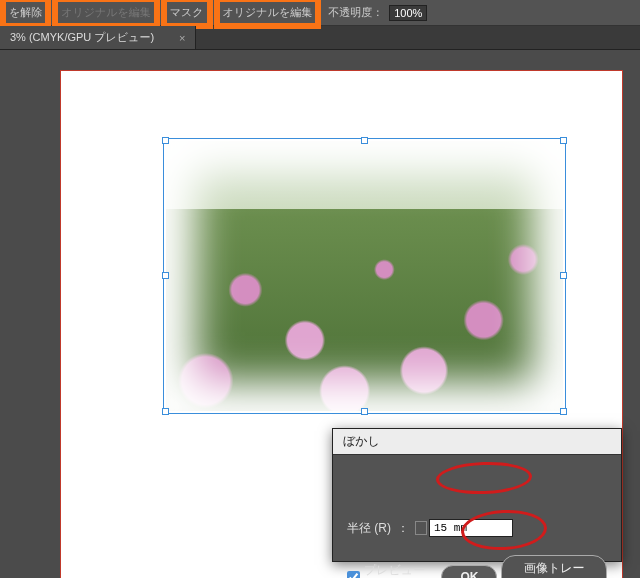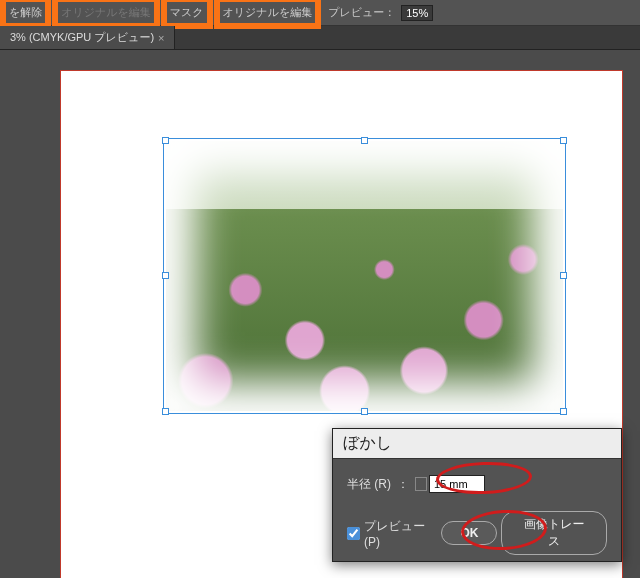--- a/index.html
+++ b/index.html
@@ -6,66 +6,66 @@
   body { width: 640px; height: 578px; background: #4b4b4b; overflow: hidden; position: relative; }
 
   .toolbar { height: 26px; background: #535353; display: flex; align-items: center; color: #ccc; font-size: 11px; border-bottom: 1px solid #333; }
   .toolbar .btn { padding: 3px 3px; border: 6px solid #f97316; background: #535353; margin-right: 1px; color: #ccc; cursor: pointer; }
   .toolbar .btn.disabled { color: #777; }
   .toolbar .btn.dd::after { content: " ▾"; font-size: 9px; }
   .toolbar .label { padding: 0 6px; color: #ccc; }
   .toolbar .opacity-val { color: #fff; background: #3a3a3a; border: 1px solid #222; padding: 1px 4px; }
 
   .tabbar { height: 24px; background: #3a3a3a; display: flex; align-items: center; color: #ddd; font-size: 11px; border-bottom: 1px solid #222; }
-  .tab { background: #4b4b4b; padding: 4px 10px; border-right: 1px solid #222; display: flex; align-items: center; gap: 4px; }
+  .tab { background: #4b4b4b; padding: 4px 10px; border-right: 1px solid #222; display: flex; align-items: center; gap: 25px; }
   .tab .close { cursor: pointer; color: #aaa; }
 
   .canvas-area { position: absolute; top: 50px; left: 0; right: 0; bottom: 0; background: #4b4b4b; }
   .artboard-outline { position: absolute; left: 60px; top: 20px; width: 563px; height: 560px; border: 1px solid #c0392b; background: #fff; }
   .inner-page { position: absolute; left: 10px; top: 10px; right: 10px; bottom: 10px; background: #fff; }
   .image-box { position: absolute; left: 95px; top: 60px; width: 397px; height: 270px; }
   .selection-frame { position: absolute; left: -3px; top: -3px; right: -3px; bottom: -3px; border: 1px solid #3a8edb; pointer-events: none; }
   .handle { position: absolute; width: 7px; height: 7px; background: #fff; border: 1px solid #3a8edb; }
   .h-tl { left: -4px; top: -4px; } .h-tr { right: -4px; top: -4px; }
   .h-bl { left: -4px; bottom: -4px; } .h-br { right: -4px; bottom: -4px; }
   .h-t { left: 50%; top: -4px; margin-left: -4px; } .h-b { left: 50%; bottom: -4px; margin-left: -4px; }
   .h-l { left: -4px; top: 50%; margin-top: -4px; } .h-r { right: -4px; top: 50%; margin-top: -4px; }
   .photo { width: 100%; height: 100%; position: relative; overflow: hidden; }
   .photo .sky { position: absolute; top: 0; left: 0; right: 0; height: 35%; background: linear-gradient(#dce7d6, #c8d8b8); }
   .photo .field { position: absolute; top: 25%; left: 0; right: 0; bottom: 0; background: radial-gradient(circle at 20% 40%, #d48ec0 0 4%, transparent 5%), radial-gradient(circle at 55% 30%, #d48ec0 0 3%, transparent 4%), radial-gradient(circle at 80% 55%, #d48ec0 0 5%, transparent 6%), radial-gradient(circle at 35% 65%, #e0a5d0 0 6%, transparent 7%), radial-gradient(circle at 65% 80%, #e0a5d0 0 7%, transparent 8%), radial-gradient(circle at 10% 85%, #d48ec0 0 6%, transparent 7%), radial-gradient(circle at 90% 25%, #d48ec0 0 3%, transparent 4%), radial-gradient(circle at 45% 90%, #e0a5d0 0 8%, transparent 9%), linear-gradient(#6b8e4e, #4a6e35); }
   .photo .vignette { position: absolute; inset: 0; box-shadow: inset 0 0 40px 30px #fff; }
 
   .dialog { position: absolute; left: 332px; top: 428px; width: 290px; height: 134px; background: #535353; border: 1px solid #222; box-shadow: 0 3px 12px rgba(0,0,0,.5); color: #ddd; font-size: 12px; }
-  .dialog .titlebar { background: #ededed; color: #222; padding: 4px 10px; font-size: 16px; border-bottom: 1px solid #333; }
+  .dialog .titlebar { background: #ededed; color: #222; padding: 4px 10px; font-size: 12px; border-bottom: 1px solid #333; }
   .dialog .body { padding: 16px 14px 10px; }
-  .row { display: flex; align-items: center; margin-bottom: 18px; }
+  .row { display: flex; align-items: center; margin-bottom: 18px; margin-top: 48px; }
   .row label { margin-right: 6px; }
   .row .colon { margin-right: 6px; }
-  .row input[type=text] { width: 56px; background: #fff; border: 1px solid #222; color: #000; padding: 2px 4px; font-size: 11px; }
+  .row input[type=text] { width: 84px; background: #fff; border: 1px solid #222; color: #000; padding: 2px 4px; font-size: 11px; font-family: Liberation Mono, monospace; }
   .row .link-icon { width: 12px; height: 14px; border: 1px solid #888; margin-right: 2px; }
   .btnrow { display: flex; align-items: center; gap: 4px; }
   .btnrow .chk { display: flex; align-items: center; gap: 4px; margin-right: auto; }
   .btnrow input[type=checkbox] { width: 13px; height: 13px; accent-color: #4a90d9; }
   .pill { border: 1px solid #aaa; border-radius: 14px; padding: 4px 18px; background: #535353; color: #eee; font-size: 12px; cursor: pointer; }
   .pill.ok { background: #5a5a5a; font-weight: bold; }
 
   .red-ellipse { position: absolute; border: 3px solid #d01c1c; border-radius: 50%; pointer-events: none; }
   .ell-input { left: 436px; top: 462px; width: 96px; height: 32px; transform: rotate(-2deg); }
   .ell-ok { left: 461px; top: 510px; width: 86px; height: 40px; transform: rotate(-3deg); }
 </style>
 </head>
 <body>
 
 <div class="toolbar">
   <div class="btn">を解除</div>
   <div class="btn disabled">オリジナルを編集</div>
   <div class="btn">マスク</div>
   <div class="btn">オリジナルを編集</div>
-  <span class="label">プレビュー：</span>
-  <span class="opacity-val">15%</span>
+  <span class="label">不透明度：</span>
+  <span class="opacity-val">100%</span>
 </div>
 
 <div class="tabbar">
   <div class="tab">
     <span>3% (CMYK/GPU プレビュー)</span>
     <span class="close">×</span>
   </div>
 </div>
 
 <div class="canvas-area">

